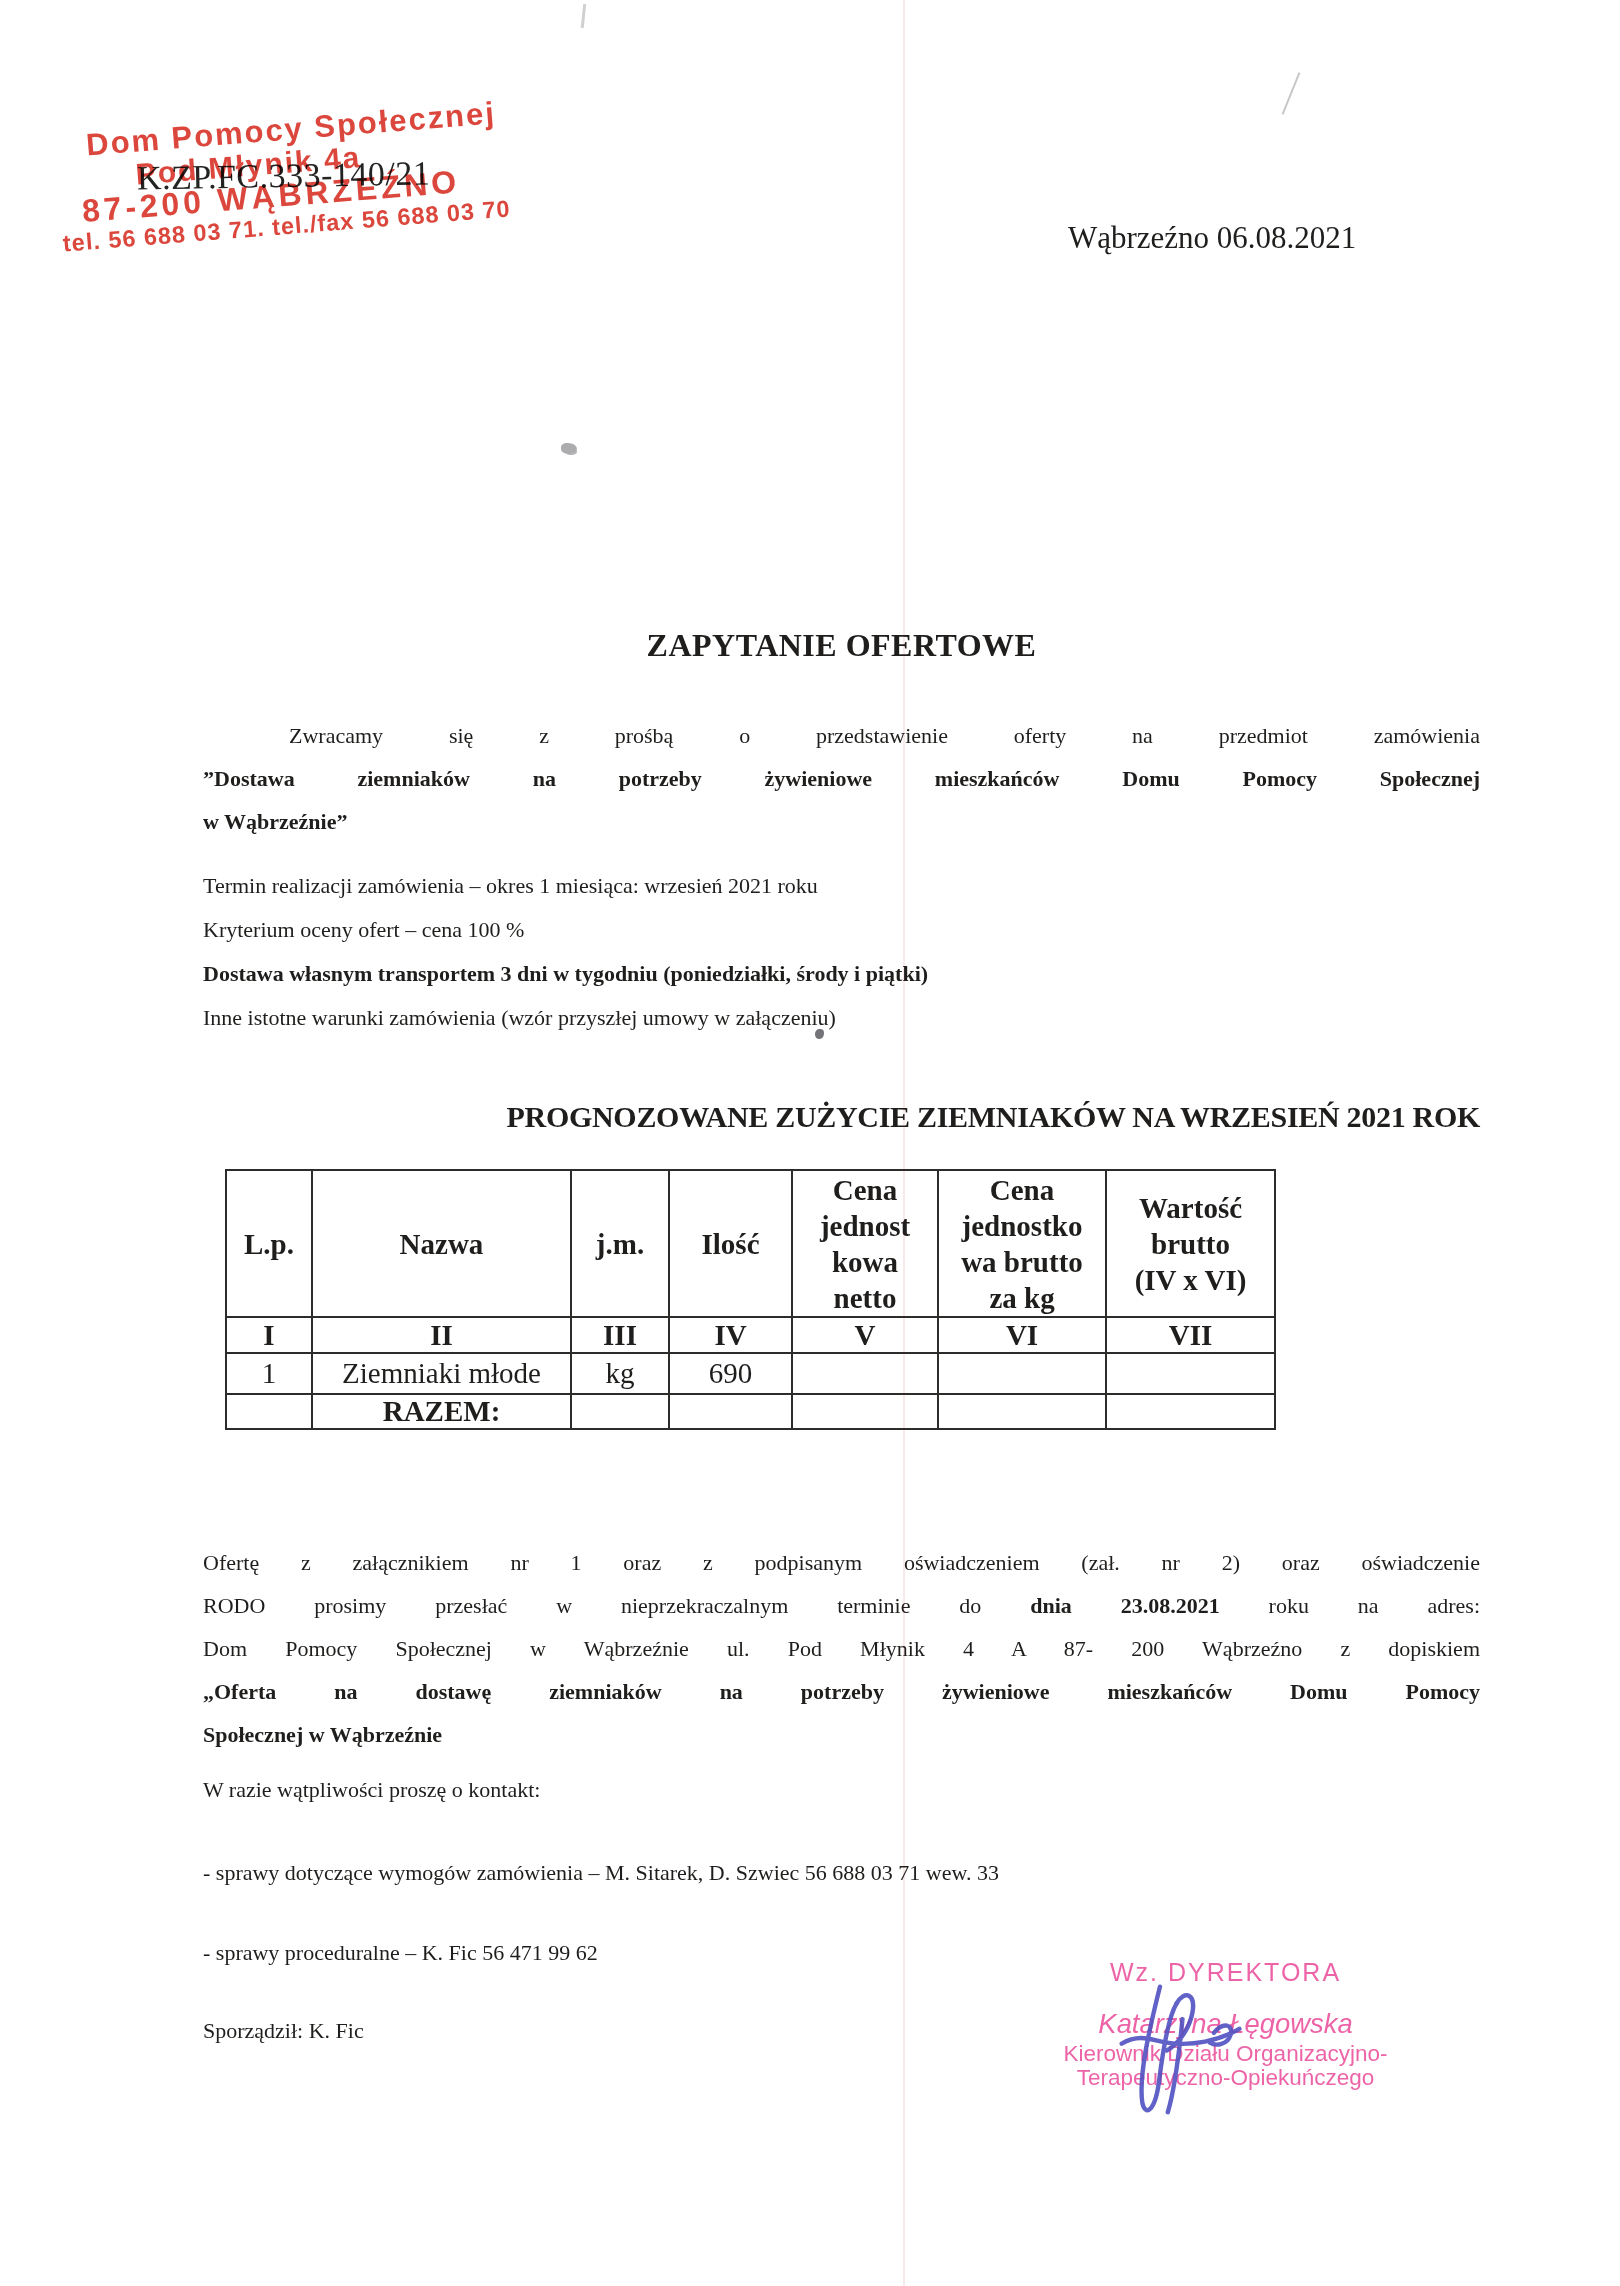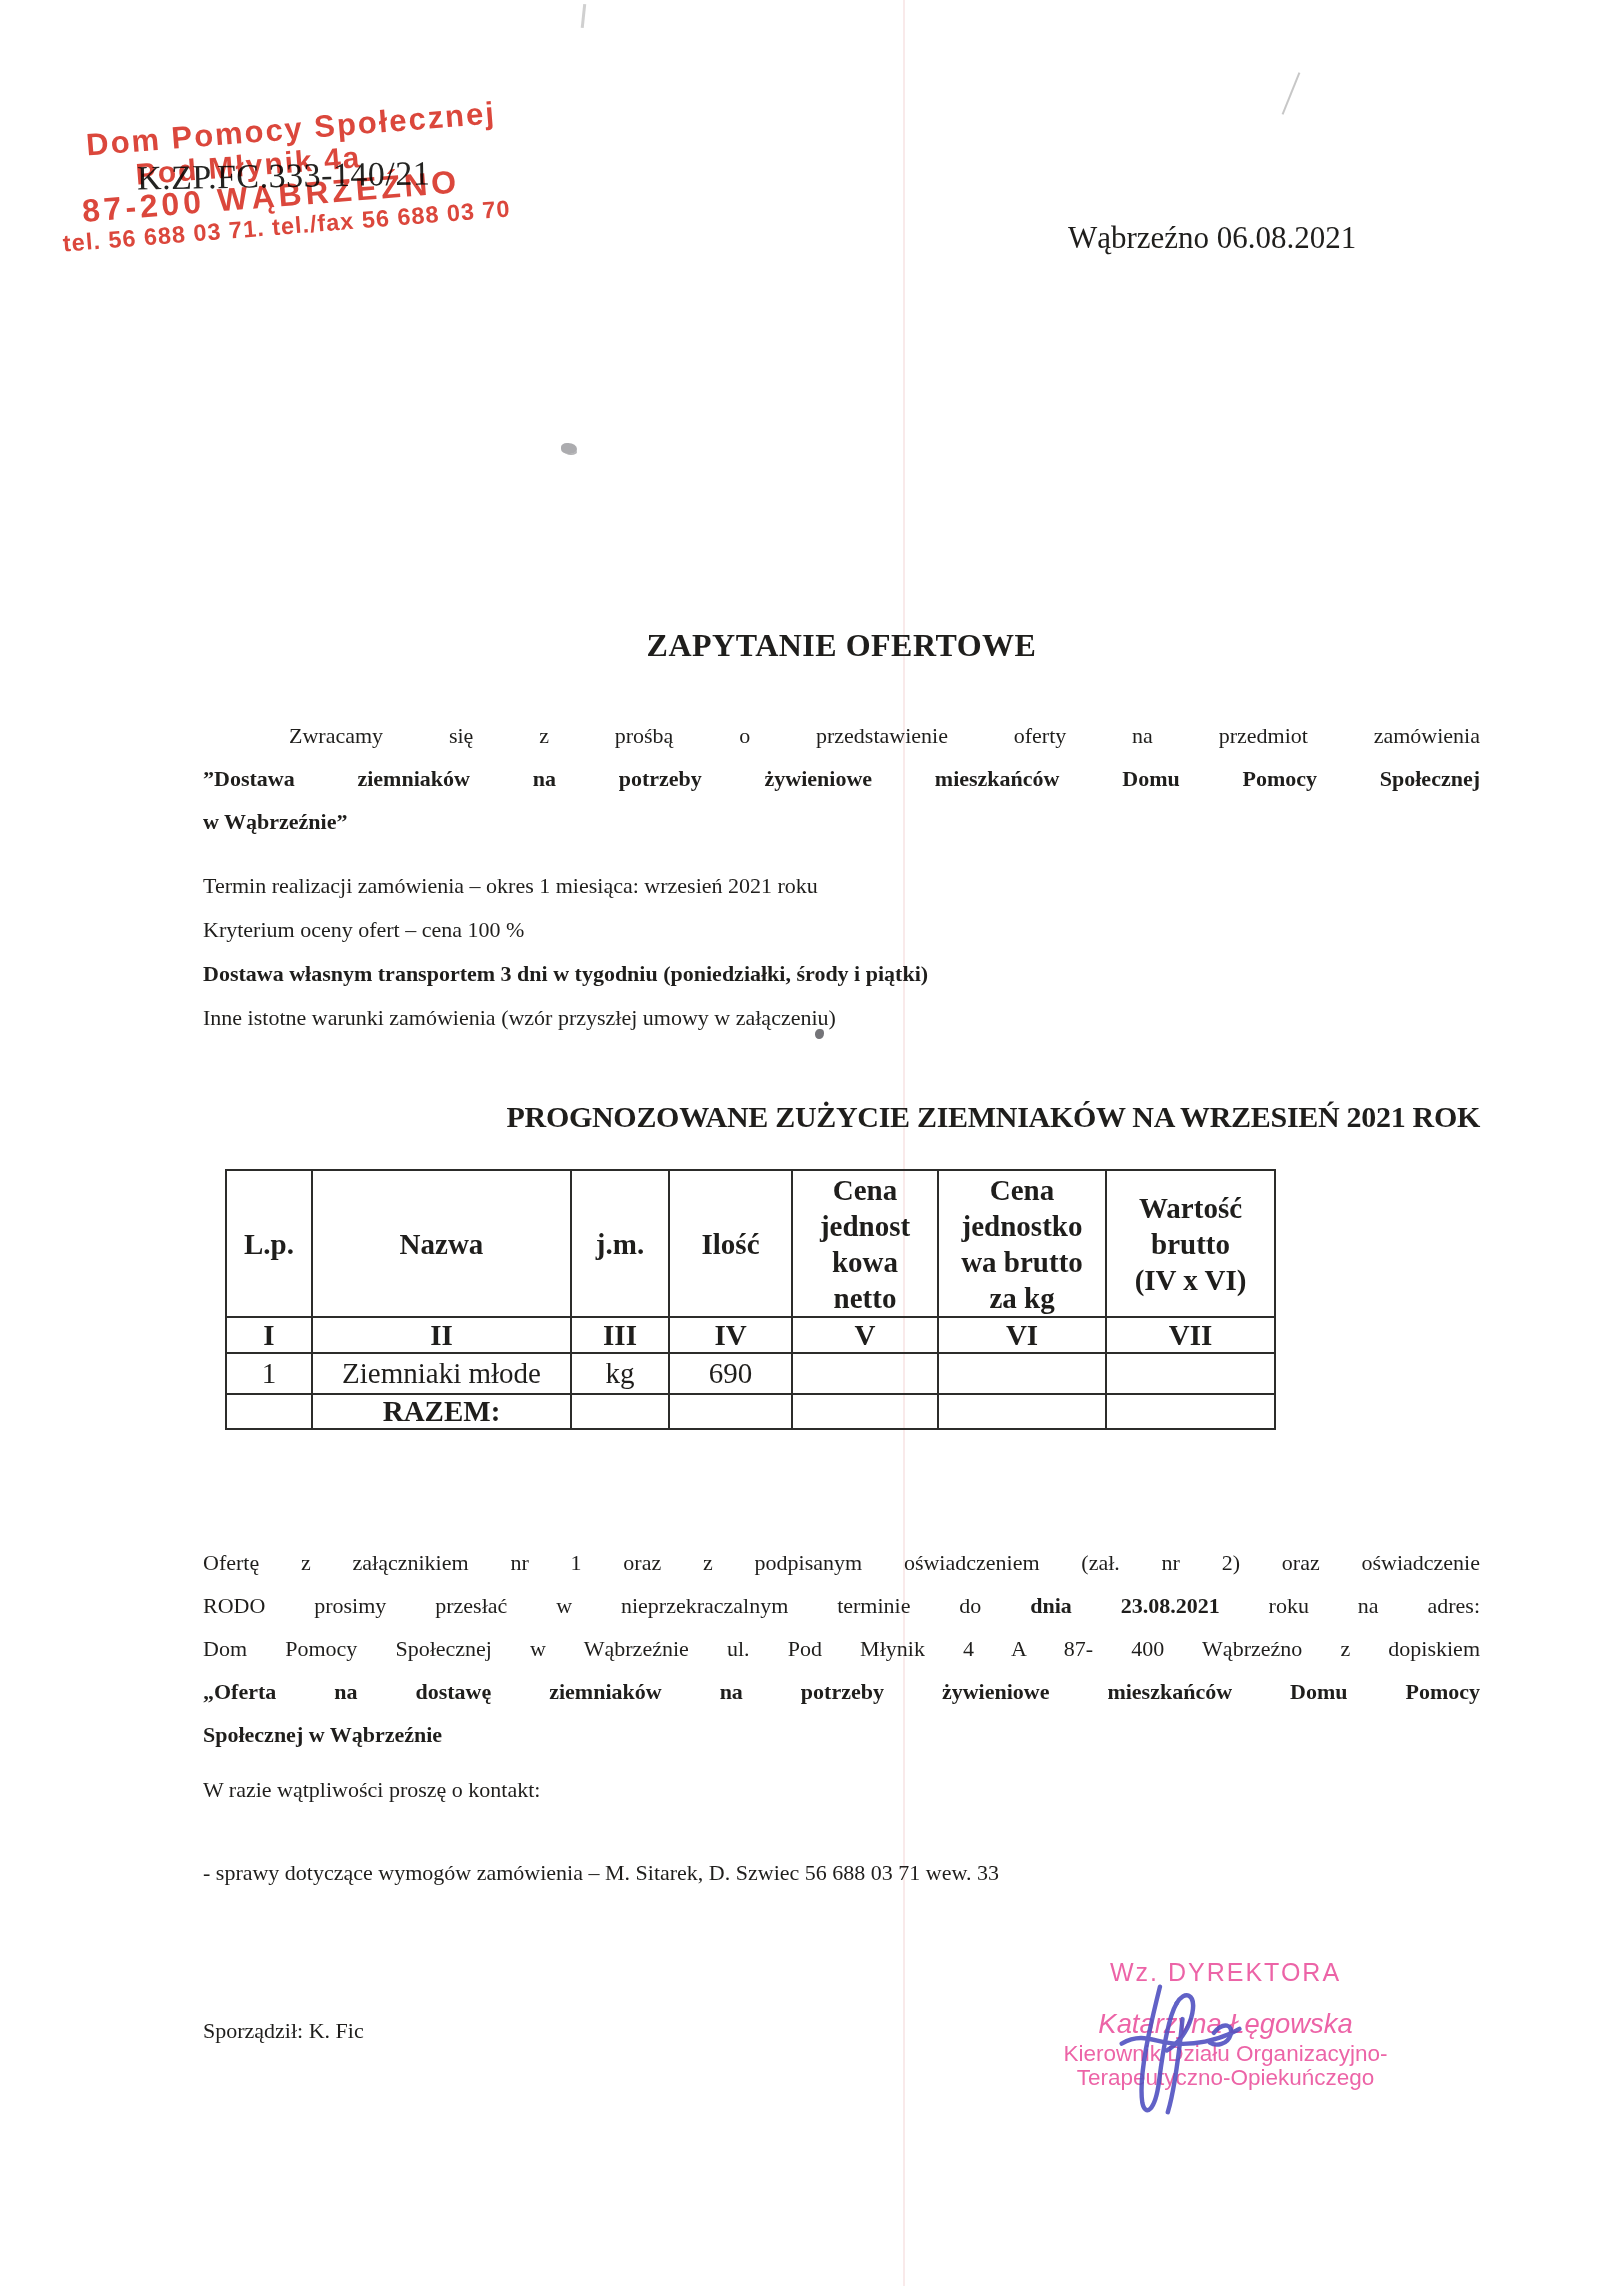--- a/index.html
+++ b/index.html
@@ -189,27 +189,28 @@
       <td></td>
       <td></td>
       <td></td>
     </tr>
   </tbody>
     </table>
 
   <div class="abs body-block closing">
     <div class="jline">Ofertę z załącznikiem nr 1 oraz z podpisanym oświadczeniem (zał. nr 2) oraz oświadczenie</div>
     <div class="jline"><span>RODO prosimy przesłać w nieprzekraczalnym terminie do </span><span class="b">dnia 23.08.2021</span><span> roku na adres:</span></div>
-    <div class="jline">Dom Pomocy Społecznej w Wąbrzeźnie ul. Pod Młynik 4 A 87- 400 Wąbrzeźno z dopiskiem</div>
+    <div class="jline">Dom Pomocy Społecznej w Wąbrzeźnie ul. Pod Młynik 4 A 87- 200 Wąbrzeźno z dopiskiem</div>
     <div class="jline b">„Oferta na dostawę ziemniaków na potrzeby żywieniowe mieszkańców Domu Pomocy</div>
     <div class="b">Społecznej w Wąbrzeźnie</div>
   </div>
 
   <div class="abs body-block contact-h">W razie wątpliwości proszę o kontakt:</div>
   <div class="abs body-block contact-1">- sprawy dotyczące wymogów zamówienia – M. Sitarek, D. Szwiec 56 688 03 71 wew. 33</div>
+  <div class="abs body-block contact-2">- sprawy proceduralne – K. Fic 56 471 99 62</div>
   <div class="abs body-block prepared">Sporządził: K. Fic</div>
 
   <div class="abs stamp-pink">
     <div class="p1">Wz. DYREKTORA</div>
     <div class="p2">Katarzyna Łęgowska</div>
     <div class="p3">Kierownik Działu Organizacyjno-</div>
     <div class="p4">Terapeutyczno-Opiekuńczego</div>
   </div>
 
   <svg class="abs sig" viewBox="0 0 156 156">

